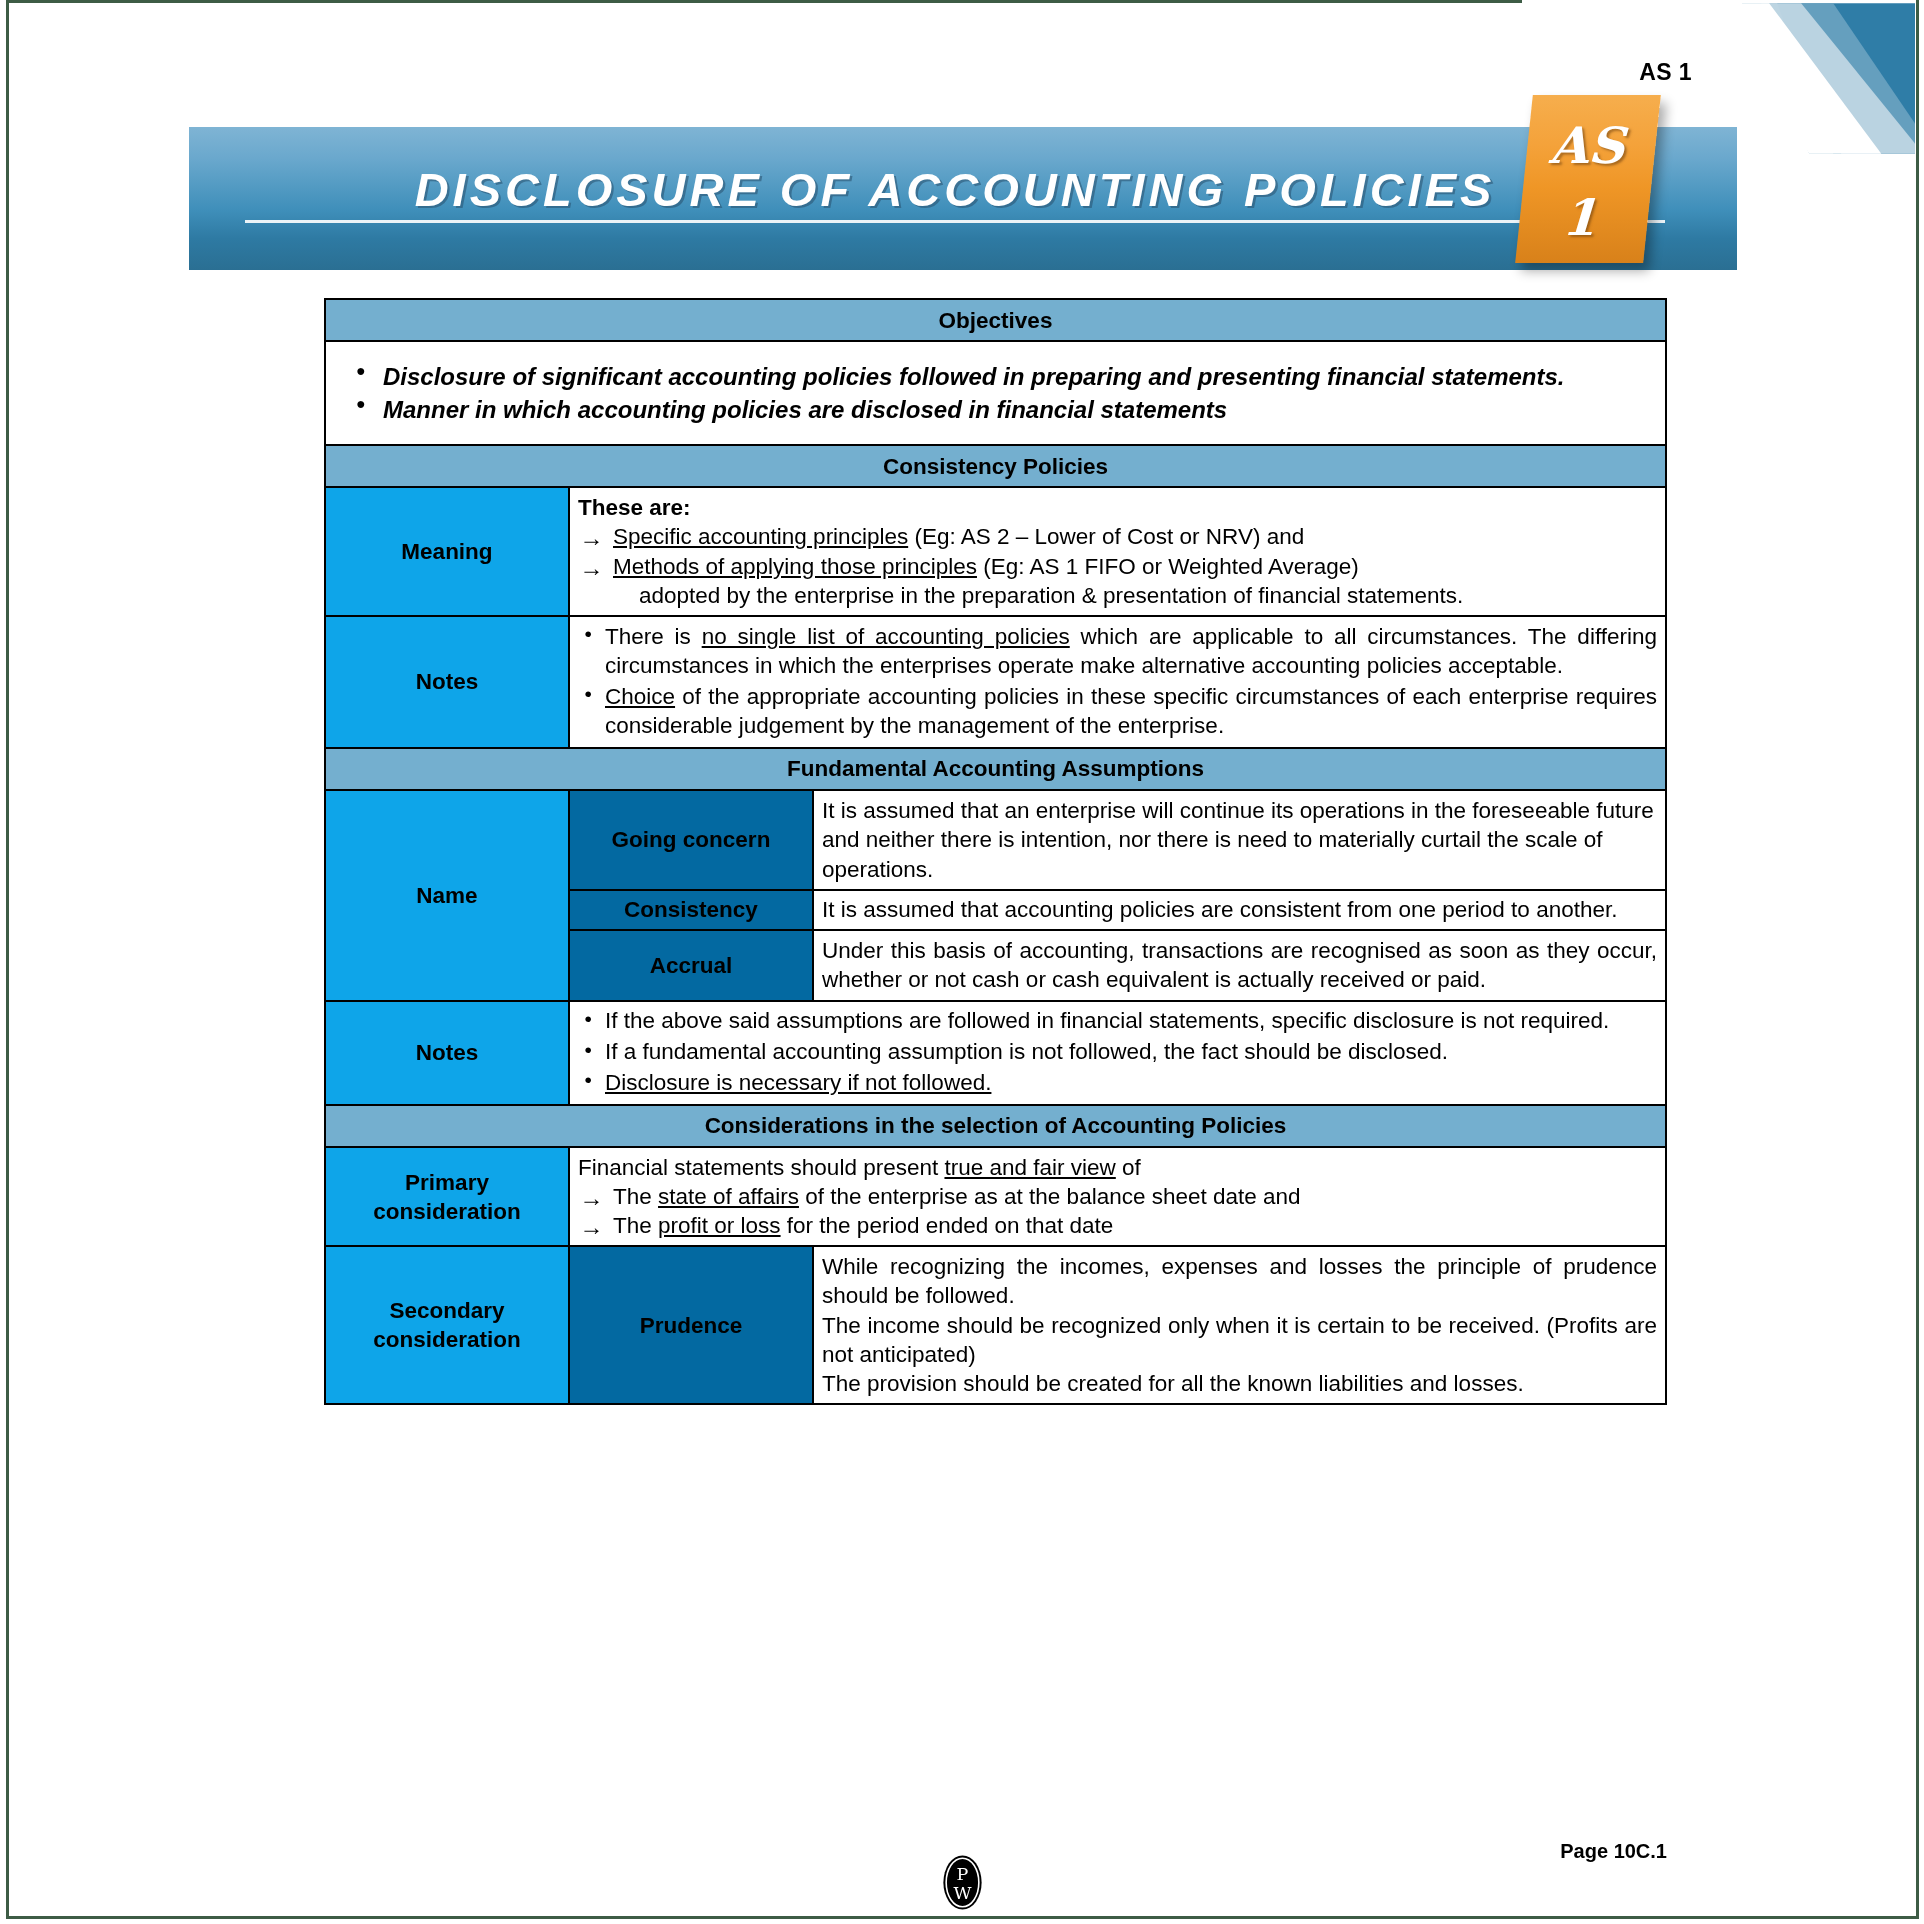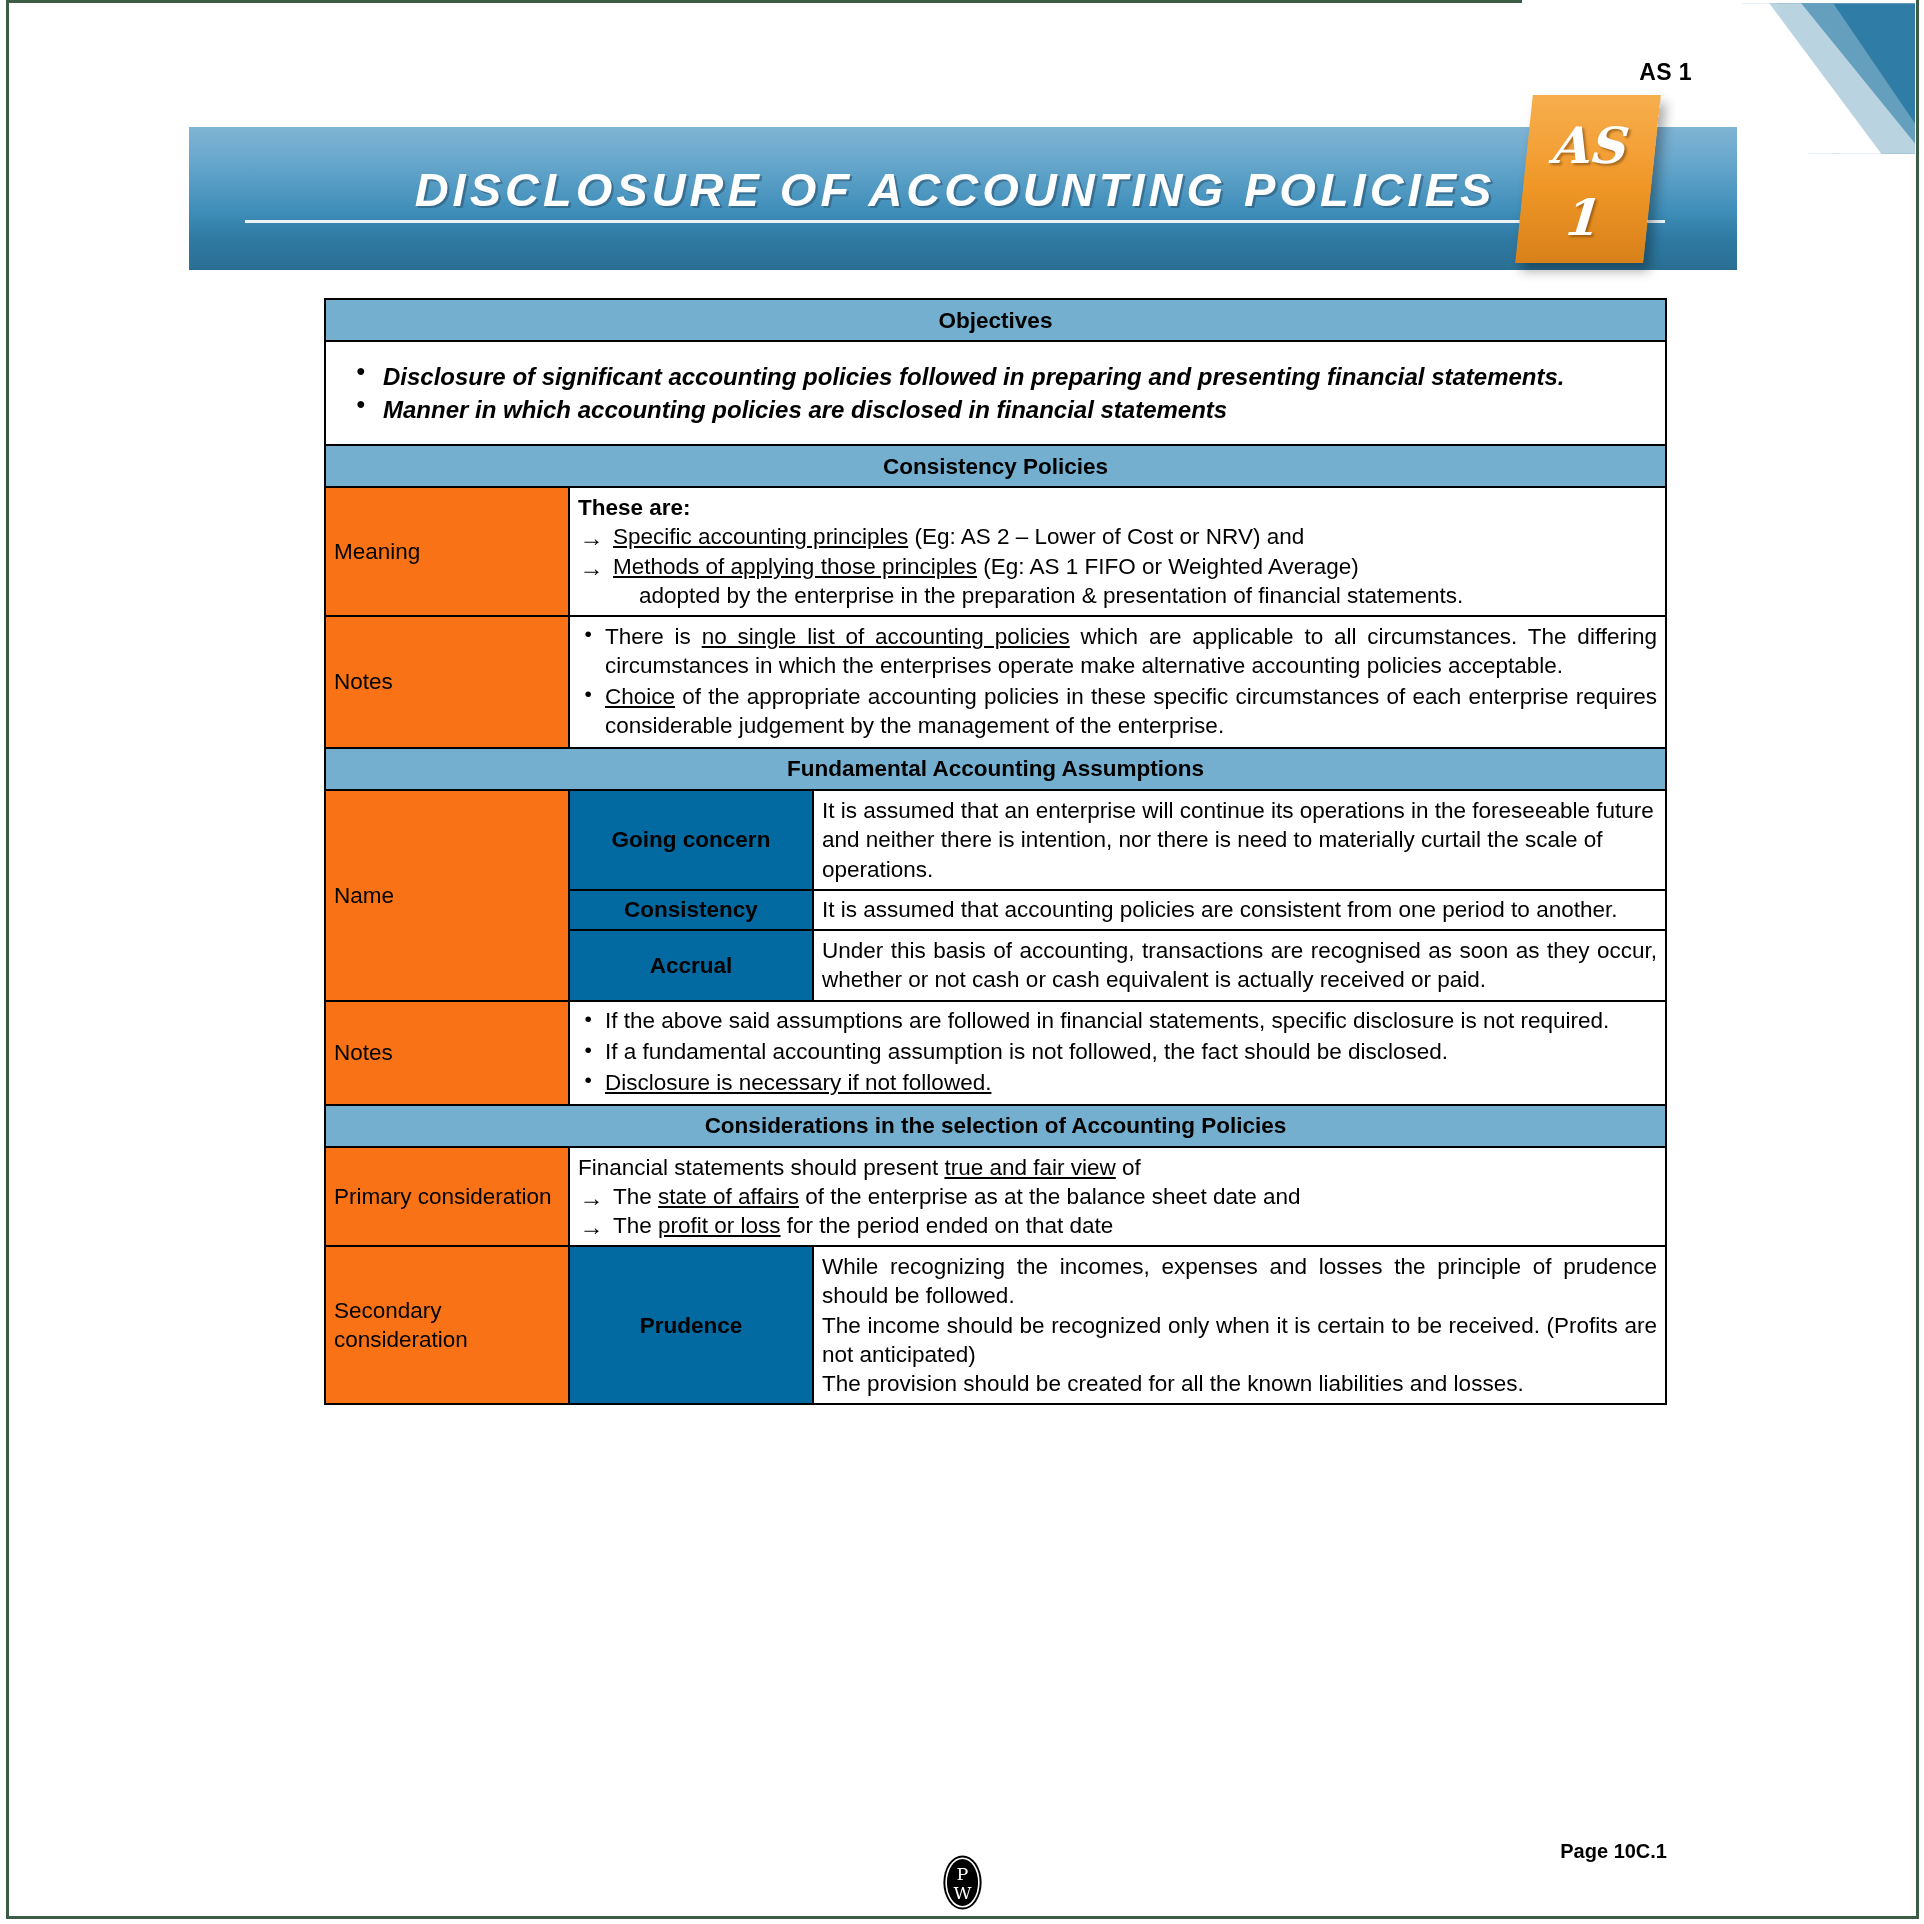--- a/index.html
+++ b/index.html
@@ -93,23 +93,23 @@
     color:#000;
   }
   .sec-head{
     background:#74afcf;
     text-align:center;
     font-weight:bold;
     font-size:26.5px;
     padding:5.6px 4.8px !important;
   }
   .lbl{
-    background:#f97316;
-    text-align:left;
-    font-weight:normal;
+    background:#0ea5e9;
+    text-align:center;
+    font-weight:bold;
     font-size:25px;
   }
   .sub-lbl{
     background:#0369a1;
     text-align:center;
     font-weight:bold;
     font-size:23px;
   }
   .body-cell{ background:#fff; }
   .just{ text-align:justify; text-justify:inter-word; }

